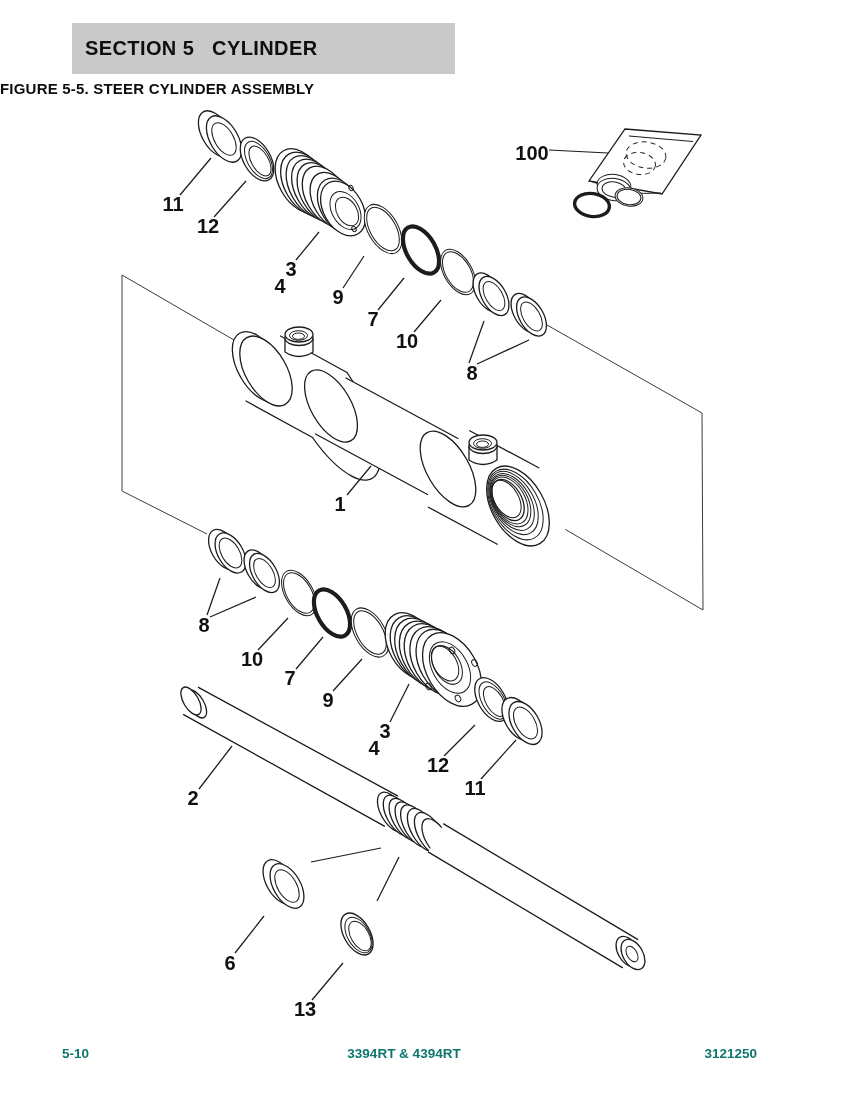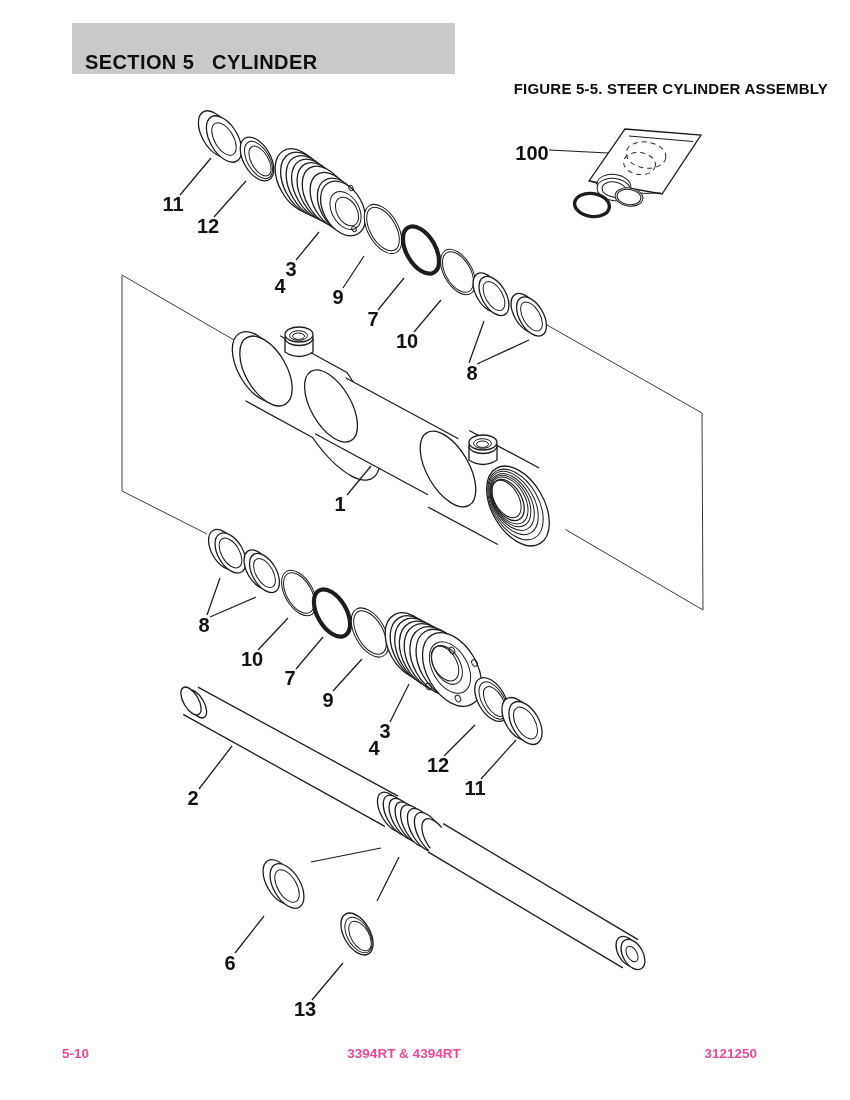--- a/index.html
+++ b/index.html
@@ -1,24 +1,24 @@
 <!DOCTYPE html>
 <html style="--ink: #1c1c1c; --header-bg: #c9c9c9; --label: #111111;"><head>
 <meta charset="utf-8">
 <style>
   html,body{margin:0;padding:0;background:#e8e8e8;}
   .page{position:relative;width:850px;height:1100px;background:#fff;margin:0 auto;
         font-family:"Liberation Sans",sans-serif;color:#111;overflow:hidden;}
   .section-band{position:absolute;left:72px;top:23px;width:383px;height:51px;
-        background:var(--header-bg,#c9c9c9);display:flex;align-items:flex-end;
+        background:var(--header-bg,#c9c9c9);display:flex;align-items:center;
         padding-left:13px;box-sizing:border-box;font-size:20px;font-weight:bold;
         letter-spacing:.4px;white-space:pre;color:#0e0e0e;}
-  .fig-title{position:absolute;left:0;top:80px;width:828px;text-align:right;
+  .fig-title{position:absolute;left:0;top:80px;width:828px;text-align:left;
         font-size:15px;font-weight:bold;letter-spacing:.2px;color:#0e0e0e;}
-  .footer span{position:absolute;top:1046px;font-size:13.5px;font-weight:bold;color:#ec4899;}
+  .footer span{position:absolute;top:1046px;font-size:13.5px;font-weight:bold;color:#0f766e;}
   .footer .pg{left:62px;}
   .footer .models{left:4px;width:800px;text-align:center;}
   .footer .manual{right:93px;text-align:center;}
   svg.diagram{position:absolute;left:0;top:0;}
   svg.diagram *{vector-effect:none;}
   .ln{stroke:var(--ink,#1c1c1c);stroke-width:1.3;fill:none;stroke-linecap:round;}
   .fine{stroke:var(--ink,#1c1c1c);stroke-width:1;fill:none;}
   .wfill{fill:#fff;stroke:var(--ink,#1c1c1c);stroke-width:1.3;}
   .wfill-f{fill:#fff;stroke:var(--ink,#1c1c1c);stroke-width:1;}
   .fillonly{fill:#fff;stroke:none;}

